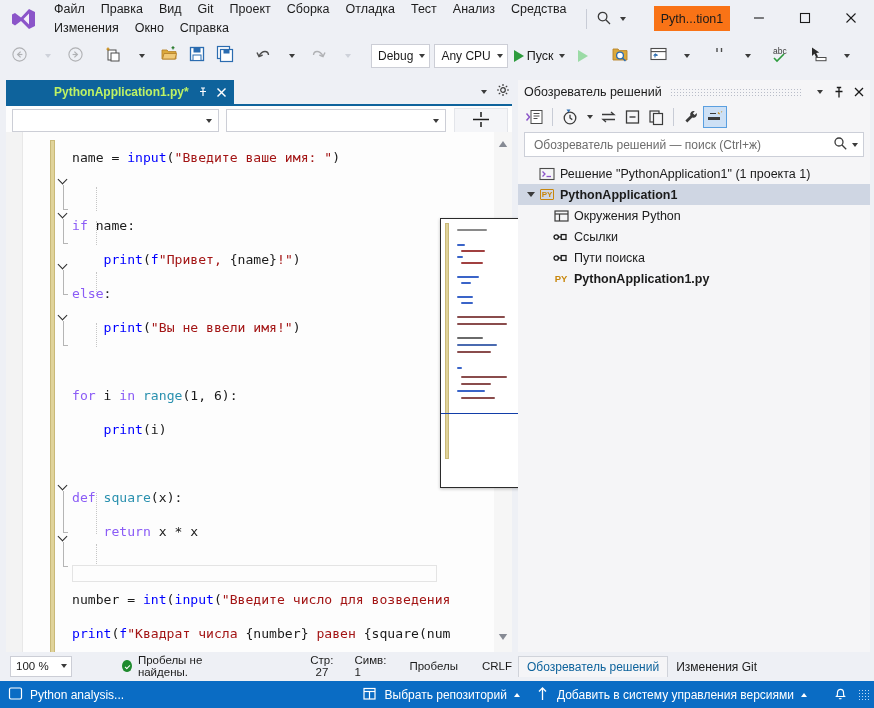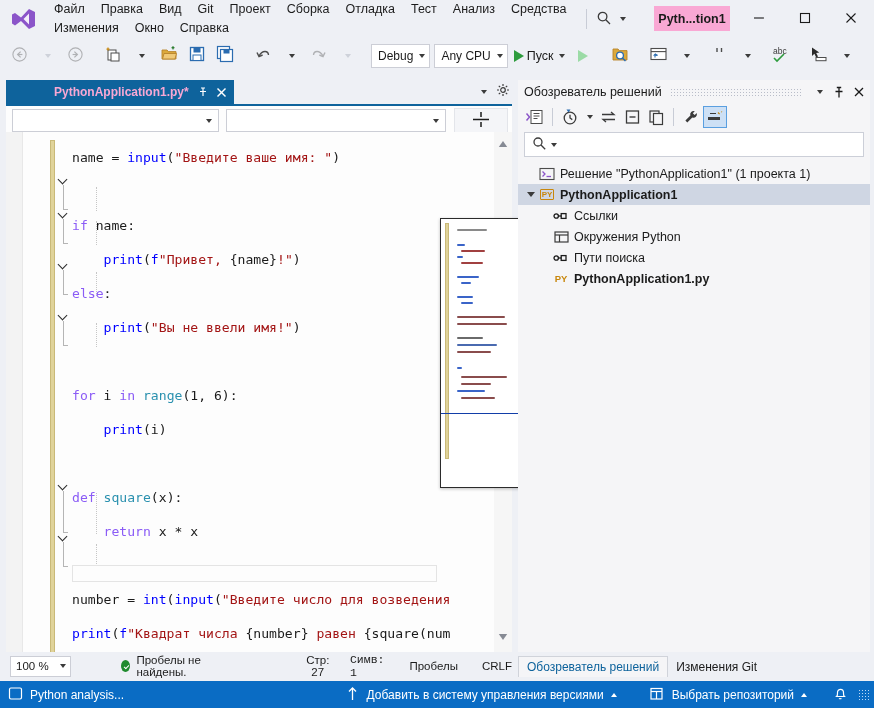--- a/index.html
+++ b/index.html
@@ -14,22 +14,22 @@
   .app{position:relative;width:874px;height:708px;background:#eef0f5;}
 
   
   .titlebar{position:absolute;left:0;top:0;width:874px;height:38px;background:#eef0f5;}
   .vs-logo{position:absolute;left:10px;top:8px;width:26px;height:22px;}
   .menu{position:absolute;left:42px;top:0;width:520px;height:38px;}
   .menu-row{display:flex;align-items:center;height:19px;padding-left:4px;}
   .menu-item{padding:0 8px;font-size:12.5px;color:#1b1b1b;line-height:19px;white-space:nowrap;cursor:default;}
   .tb-search{position:absolute;left:596px;top:8px;width:52px;height:22px;display:flex;align-items:center;}
   .tb-sep{position:absolute;left:586px;top:9px;width:1px;height:20px;background:#c8ccd6;}
-  .win-title{position:absolute;left:654px;top:6px;width:76px;height:25px;background:#f9a8d4;
-    display:flex;align-items:center;justify-content:center;font-size:12.5px;color:#1b1b1b;font-weight:bold;}
+  .win-title{position:absolute;left:654px;top:6px;width:76px;height:25px;background:#f97316;
+    display:flex;align-items:center;justify-content:center;font-size:12.5px;color:#1b1b1b;}
   .win-btn{position:absolute;top:0;width:46px;height:38px;display:flex;align-items:center;justify-content:center;}
   .win-min{left:736px;} .win-max{left:782px;} .win-close{left:828px;}
 
   
   .toolbar{position:absolute;left:0;top:38px;width:874px;height:35px;background:#eef0f5;
     display:flex;align-items:center;}
   .grip{width:10px;height:18px;margin-left:3px;margin-right:2px;
     background-image:radial-gradient(#b9bdc9 40%, transparent 41%);
     background-size:3px 3px;opacity:.85;}
   .tbtn{height:24px;min-width:24px;display:flex;align-items:center;justify-content:center;
@@ -47,21 +47,21 @@
   .run-btn{display:flex;align-items:center;height:24px;padding:0 3px 0 2px;cursor:default;}
   .run-label{font-size:12.5px;color:#1b1b1b;margin:0 3px 0 3px;}
   .tri{width:0;height:0;border-top:6px solid transparent;border-bottom:6px solid transparent;border-left:10px solid #2e9c3e;}
   .tri-o{width:0;height:0;border-top:6px solid transparent;border-bottom:6px solid transparent;border-left:10px solid #9bdba6;}
   .copilot{display:flex;align-items:center;height:24px;padding:0 4px;cursor:default;}
 
   
   .editor-area{position:absolute;left:6px;top:80px;width:506px;height:572px;background:#fdfdfd;}
   .tabstrip{position:absolute;left:0;top:0;width:506px;height:24px;background:#eef0f5;}
   .tab{position:absolute;top:0;height:24px;display:flex;align-items:center;padding:0 6px 0 9px;cursor:default;}
-  .tab.active{left:0;background:#0e639c;color:#f9a8d4;font-weight:bold;padding-left:48px;}
+  .tab.active{left:0;background:#0e639c;color:#bef264;font-weight:bold;padding-left:48px;}
   .tab.inactive{left:186px;background:#dfe3ec;color:#701a75;padding:16px 14px;margin-top:36px;}
   .tab .tlabel{font-size:12px;white-space:nowrap;}
   .tab-pin{margin-left:8px;width:12px;height:12px;display:flex;align-items:center;justify-content:center;}
   .tab-x{margin-left:6px;width:13px;height:13px;display:flex;align-items:center;justify-content:center;font-size:13px;line-height:1;}
   .tabstrip-right{position:absolute;right:2px;top:3px;display:flex;align-items:center;gap:8px;}
   .underline{position:absolute;left:0;top:24px;width:506px;height:2px;background:#0e639c;}
 
   .navbar{position:absolute;left:0;top:26px;width:506px;height:25px;background:#fdfdfd;
     display:flex;align-items:center;padding-top:2px;}
   .navcombo{height:21px;background:#ffffff;border:1px solid #ccced6;display:flex;align-items:center;
@@ -576,21 +576,21 @@
   <div class="edstatus">
     <div class="zoombox">
       <span>100 %</span>
       <span class="caret"></span>
     </div>
     <div style="display:flex;align-items:center;margin-left:50px;">
       <span class="ok-dot"></span>
       <span style="margin-left:6px;">Пробелы не найдены.</span>
     </div>
     <div style="margin-left:76px;text-align:center;">Стр: 27</div>
-    <div style="margin-left:17px;font-family:Liberation Mono, monospace;">Симв: 1</div>
+    <div style="margin-left:17px;">Симв: 1</div>
     <div style="margin-left:22px;">Пробелы</div>
     <div style="margin-left:24px;">CRLF</div>
   </div>
 
   <div class="se">
     <div class="se-head">
       <span class="se-title">Обозреватель решений</span>
       <span class="se-dots"></span>
       <span class="se-hbtn">
           <span class="caret"></span>
@@ -656,20 +656,21 @@
       <span class="se-tb sel">
         <svg width="18" height="16" viewBox="0 0 18 16">
             <rect x="2" y="8" width="12" height="3" fill="#3b3b3b"></rect>
             <line x1="4" y1="4.5" x2="10" y2="4.5" stroke="#3b3b3b" stroke-width="1"></line>
             <path d="M12 3.5l1.6 1.6M15.3 2.6l.6.6" stroke="#c8870d" stroke-width="1.2"></path>
           </svg>
       </span>
     </div>
 
     <div class="se-search">
+      <input type="text" placeholder="Обозреватель решений — поиск (Ctrl+ж)" style="">
       <span>
         <svg width="15" height="15" viewBox="0 0 15 15">
             <circle cx="6" cy="6" r="4" fill="none" stroke="#3b3b3b" stroke-width="1.3"></circle>
             <line x1="9" y1="9" x2="13.2" y2="13.2" stroke="#3b3b3b" stroke-width="1.3"></line>
           </svg>
       </span>
       <span class="caret" style="margin-left:4px;"></span>
     </div>
 
     <div class="se-tree">
@@ -690,48 +691,48 @@
             <span class="tri-d"></span>
           </span>
         <span class="ico">
             <span class="py-badge">PY</span>
           </span>
         <span class="lbl bold">PythonApplication1</span>
       </div>
 
       <div class="trow ind2">
         <span class="ico">
-          <svg width="16" height="12" viewBox="0 0 16 12">
-              <circle cx="3.2" cy="6" r="2.2" fill="none" stroke="#1b1b1b" stroke-width="1.3"></circle>
-              <line x1="5.4" y1="6" x2="8.2" y2="6" stroke="#1b1b1b" stroke-width="1.3"></line>
-              <rect x="8.2" y="3.6" width="4.8" height="4.8" fill="none" stroke="#1b1b1b" stroke-width="1.3"></rect>
-            </svg>
-        </span>
-        <span class="lbl">Ссылки</span>
-      </div>
-
-      <div class="trow ind2">
-        <span class="ico">
           <svg width="15" height="14" viewBox="0 0 15 14">
               <rect x="1" y="2" width="13" height="10" fill="none" stroke="#3b3b3b" stroke-width="1.2"></rect>
               <line x1="1" y1="5" x2="14" y2="5" stroke="#3b3b3b" stroke-width="1.2"></line>
               <line x1="5.5" y1="5" x2="5.5" y2="12" stroke="#3b3b3b" stroke-width="1.2"></line>
             </svg>
         </span>
         <span class="lbl">Окружения Python</span>
       </div>
 
       <div class="trow ind2">
         <span class="ico">
           <svg width="16" height="12" viewBox="0 0 16 12">
               <circle cx="3.2" cy="6" r="2.2" fill="none" stroke="#1b1b1b" stroke-width="1.3"></circle>
               <line x1="5.4" y1="6" x2="8.2" y2="6" stroke="#1b1b1b" stroke-width="1.3"></line>
               <rect x="8.2" y="3.6" width="4.8" height="4.8" fill="none" stroke="#1b1b1b" stroke-width="1.3"></rect>
             </svg>
         </span>
+        <span class="lbl">Ссылки</span>
+      </div>
+
+      <div class="trow ind2">
+        <span class="ico">
+          <svg width="16" height="12" viewBox="0 0 16 12">
+              <circle cx="3.2" cy="6" r="2.2" fill="none" stroke="#1b1b1b" stroke-width="1.3"></circle>
+              <line x1="5.4" y1="6" x2="8.2" y2="6" stroke="#1b1b1b" stroke-width="1.3"></line>
+              <rect x="8.2" y="3.6" width="4.8" height="4.8" fill="none" stroke="#1b1b1b" stroke-width="1.3"></rect>
+            </svg>
+        </span>
         <span class="lbl">Пути поиска</span>
       </div>
 
       <div class="trow ind2">
         <span class="ico">
             <span class="py-text">PY</span>
           </span>
         <span class="lbl bold">PythonApplication1.py</span>
       </div>
     </div>
@@ -745,41 +746,41 @@
   <div class="botbar">
     <div class="bb-item">
       <span>
         <svg width="15" height="15" viewBox="0 0 15 15">
             <rect x="1.5" y="2" width="12" height="11" rx="1.4" fill="none" stroke="#ffffff" stroke-width="1.2"></rect>
           </svg>
       </span>
       <span style="margin-left:7px;">Python analysis...</span>
     </div>
     <div class="bb-spacer"></div>
-    <div class="bb-item">
-      <span>
-        <svg width="13" height="15" viewBox="0 0 13 15">
-            <line x1="6.5" y1="14" x2="6.5" y2="2" stroke="#ffffff" stroke-width="1.3"></line>
-            <path d="M3 5.5 6.5 2 10 5.5" fill="none" stroke="#ffffff" stroke-width="1.3"></path>
-          </svg>
-      </span>
-      <span style="margin-left:8px;">Добавить в систему управления версиями</span>
-      <span class="up-caret"></span>
-    </div>
     <div class="bb-item" style="margin-left:16px;">
       <span>
         <svg width="15" height="15" viewBox="0 0 15 15">
             <rect x="2" y="2.5" width="11" height="10.5" fill="none" stroke="#ffffff" stroke-width="1.2"></rect>
             <line x1="2" y1="5.5" x2="13" y2="5.5" stroke="#ffffff" stroke-width="1.2"></line>
             <line x1="7.5" y1="5.5" x2="7.5" y2="13" stroke="#ffffff" stroke-width="1.2"></line>
           </svg>
       </span>
       <span style="margin-left:8px;">Выбрать репозиторий</span>
       <span class="up-caret"></span>
     </div>
+    <div class="bb-item">
+      <span>
+        <svg width="13" height="15" viewBox="0 0 13 15">
+            <line x1="6.5" y1="14" x2="6.5" y2="2" stroke="#ffffff" stroke-width="1.3"></line>
+            <path d="M3 5.5 6.5 2 10 5.5" fill="none" stroke="#ffffff" stroke-width="1.3"></path>
+          </svg>
+      </span>
+      <span style="margin-left:8px;">Добавить в систему управления версиями</span>
+      <span class="up-caret"></span>
+    </div>
     <div class="bb-item" style="margin-left:10px;">
       <span>
         <svg width="15" height="16" viewBox="0 0 15 16">
             <path d="M3.6 11.5c1.1-1 .9-2.2.9-4 0-1.8 1.3-3.2 3-3.2s3 1.4 3 3.2c0 1.8-.2 3 .9 4z" fill="none" stroke="#ffffff" stroke-width="1.2"></path>
             <path d="M6.2 13.2c.3.7 1.8.7 2.1 0" fill="none" stroke="#ffffff" stroke-width="1.2"></path>
           </svg>
       </span>
     </div>
     <div class="resize-grip"></div>
   </div>

